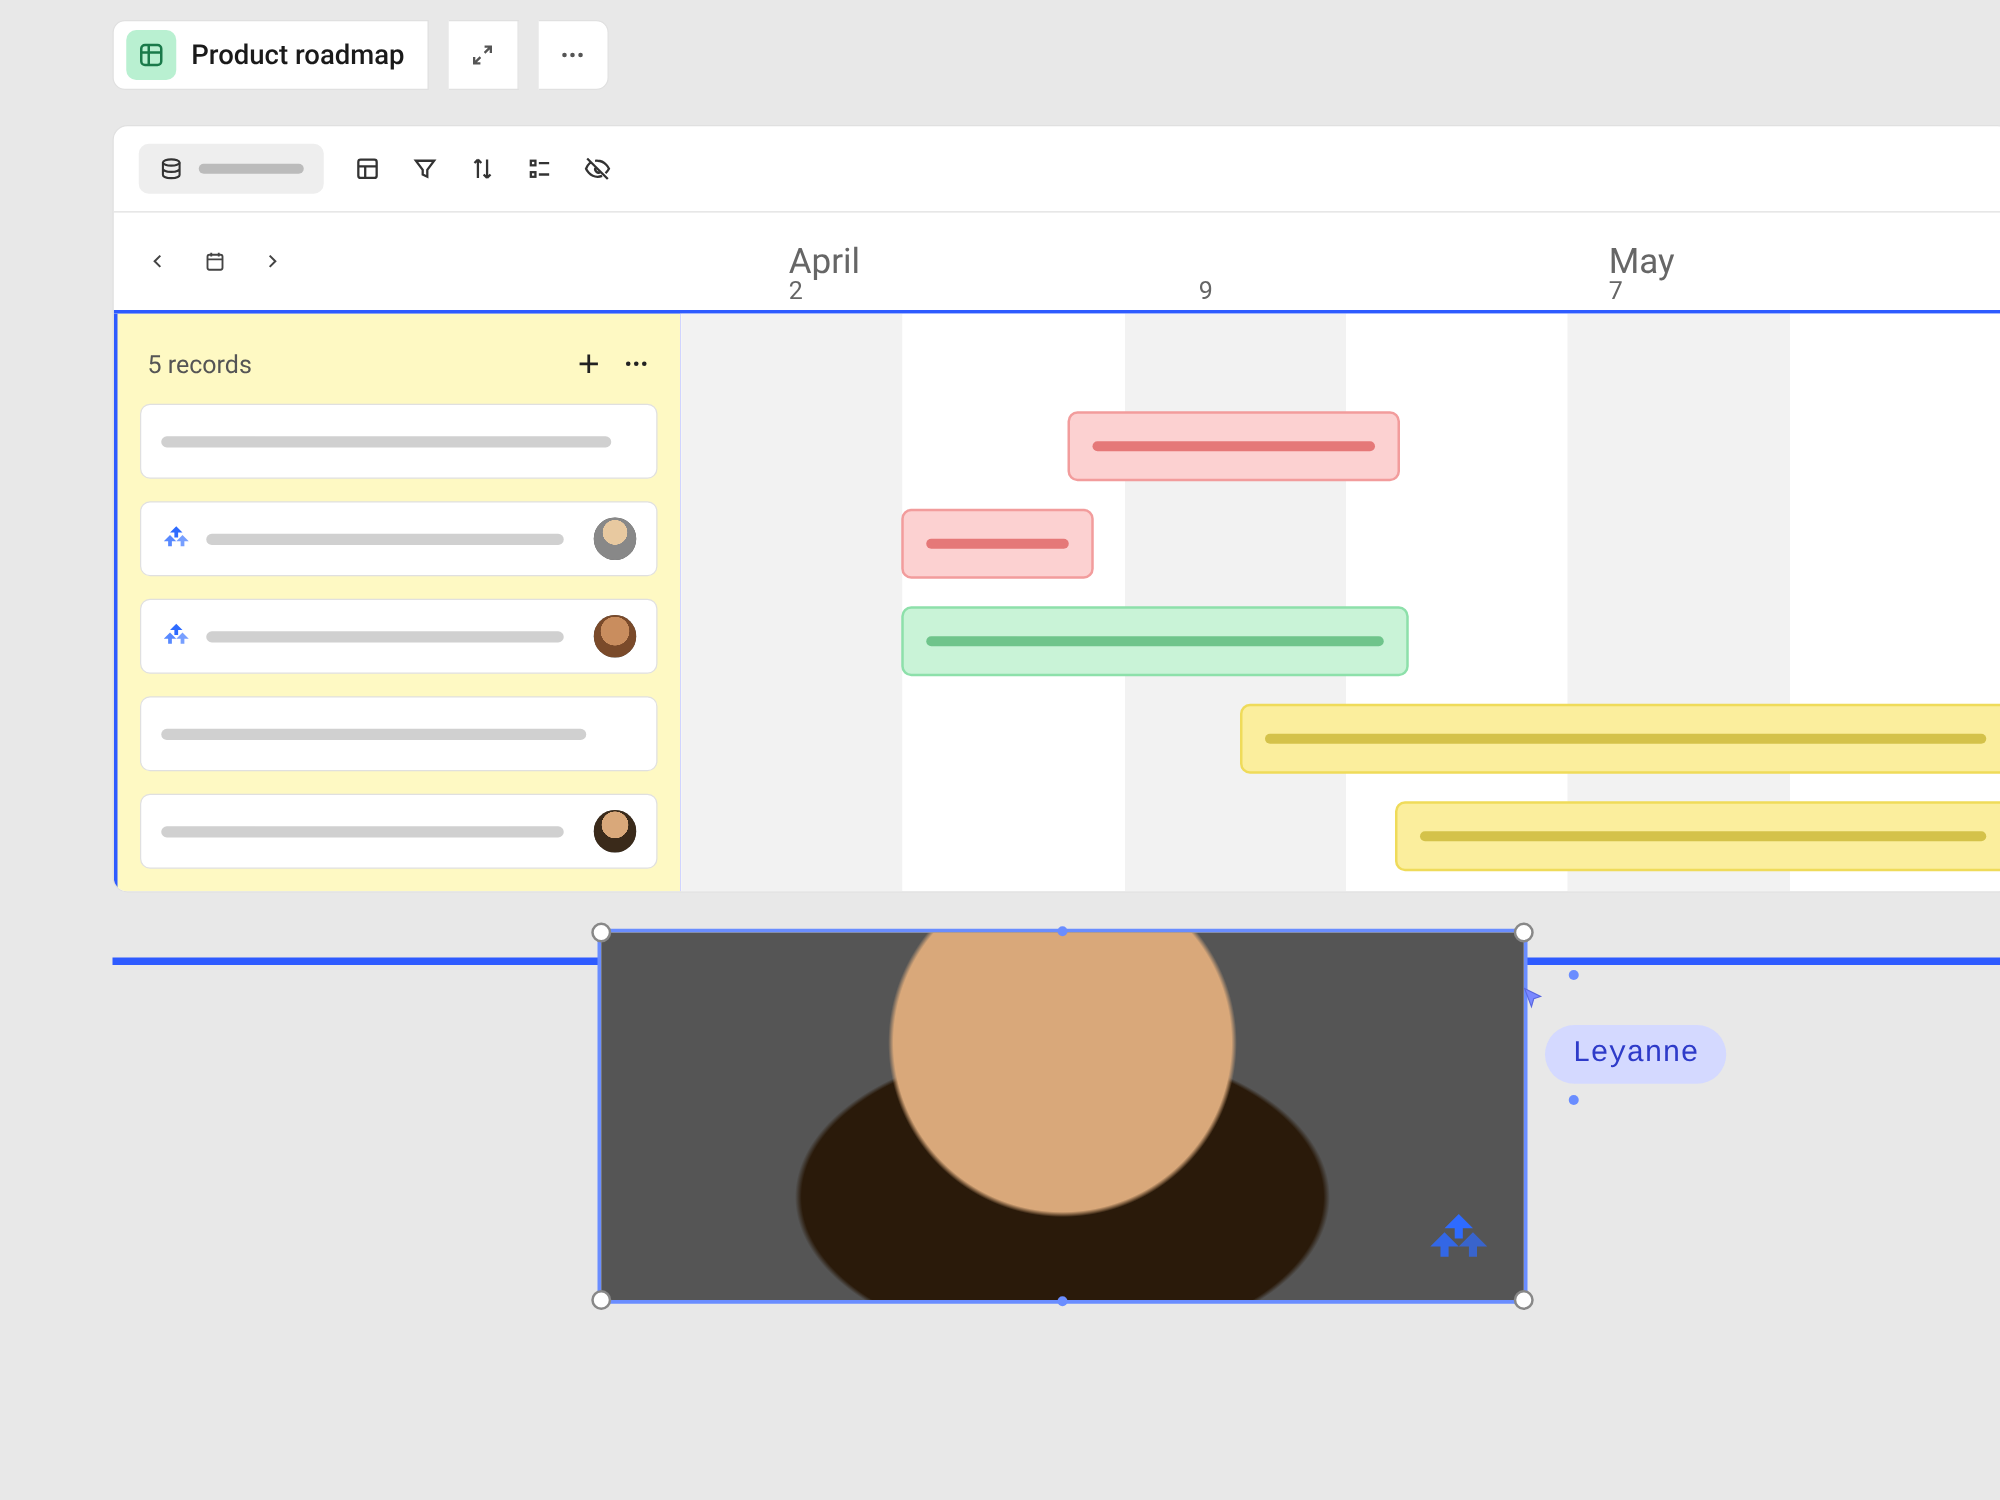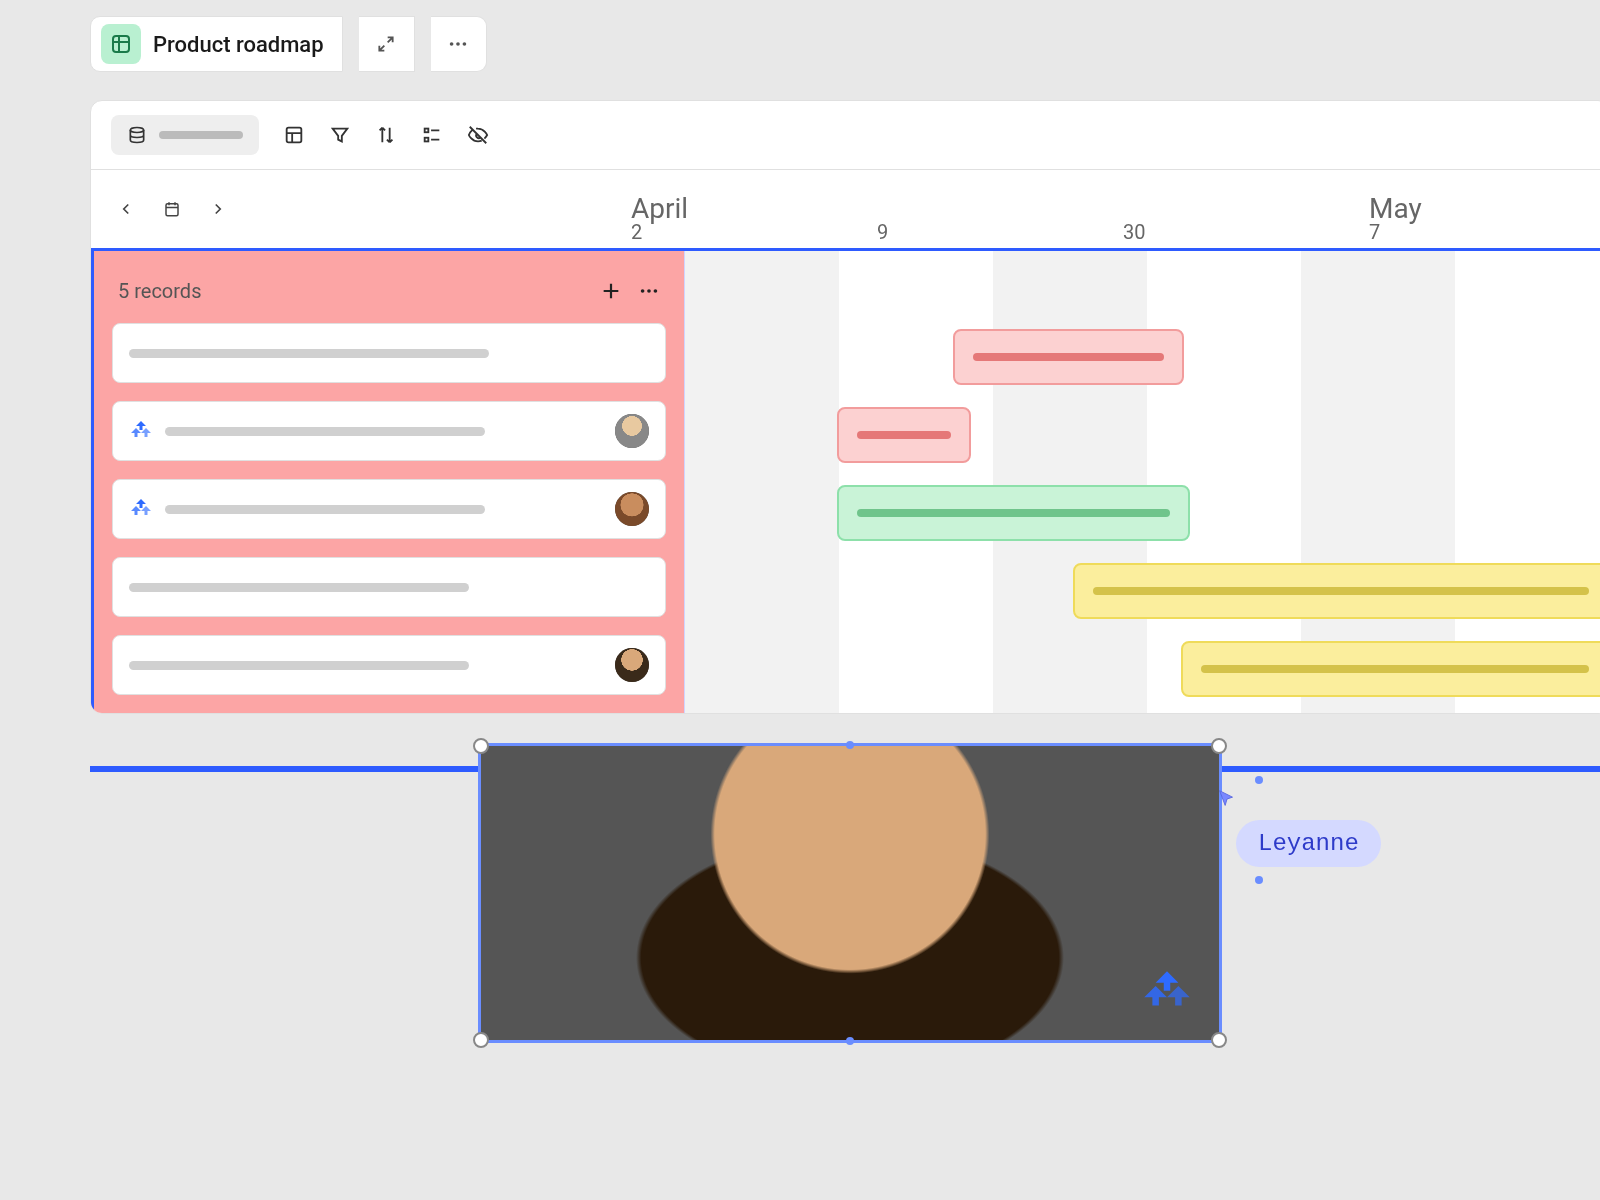--- a/index.html
+++ b/index.html
@@ -31,21 +31,21 @@
 .sidebar-header { width: 534px; flex-shrink: 0; display: flex; align-items: center; gap: 24px; padding: 28px 24px; }
 .nav-btn { width: 22px; height: 22px; cursor: pointer; display: flex; align-items: center; justify-content: center; color: #444; }
 .nav-btn svg { width: 18px; height: 18px; }
 .months-header { flex: 1; display: flex; align-items: flex-end; padding-bottom: 4px; padding-top: 8px; }
 .month-col { flex: 1; }
 .month-label { font-size: 28px; color: #666; margin-bottom: 2px; padding-left: 6px; height: 26px; }
 .day-label { font-size: 20px; color: #666; padding-left: 6px; }
 
 
 .content-area { display: flex; border-top: 3px solid #2e5bff; position: relative; }
-.sidebar { width: 594px; flex-shrink: 0; background: #fca5a5; border-right: 1px solid #d0d4ff; padding: 18px 18px 0 18px; border-left: 3px solid #2e5bff; }
+.sidebar { width: 454px; flex-shrink: 0; background: #fef9c3; border-right: 1px solid #d0d4ff; padding: 18px 18px 0 18px; border-left: 3px solid #2e5bff; }
 .records-header { display: flex; align-items: center; justify-content: space-between; padding: 10px 6px 20px 6px; }
 .records-count { font-size: 20px; color: #555; }
 .records-actions { display: flex; gap: 16px; align-items: center; }
 .records-actions .ico { width: 22px; height: 22px; cursor: pointer; color: #222; display: flex; align-items: center; justify-content: center; font-size: 22px; font-weight: 400; }
 
 .record-row { background: #fff; border: 1px solid #e0e0e0; border-radius: 8px; height: 60px; margin-bottom: 18px; display: flex; align-items: center; padding: 0 16px; gap: 12px; }
 .record-row .jira-ico { width: 24px; height: 24px; flex-shrink: 0; }
 .record-row .placeholder { height: 9px; background: #d0d0d0; border-radius: 5px; }
 .record-row .avatar { width: 34px; height: 34px; border-radius: 50%; flex-shrink: 0; background: #555; position: relative; overflow: hidden; }
 
@@ -192,24 +192,20 @@
     <div class="months-header" id="months-header">
         <div class="month-col">
           <div class="month-label">April</div>
           <div class="day-label">2</div>
         </div>
         <div class="month-col">
           <div class="month-label"></div>
           <div class="day-label">9</div>
         </div>
         <div class="month-col">
-          <div class="month-label"></div>
-          <div class="day-label">30</div>
-        </div>
-        <div class="month-col">
           <div class="month-label">May</div>
           <div class="day-label">7</div>
         </div>
       </div>
   </div>
 
   <div class="content-area">
     <div class="sidebar">
       <div class="records-header">
         <span class="records-count">5 records</span>

